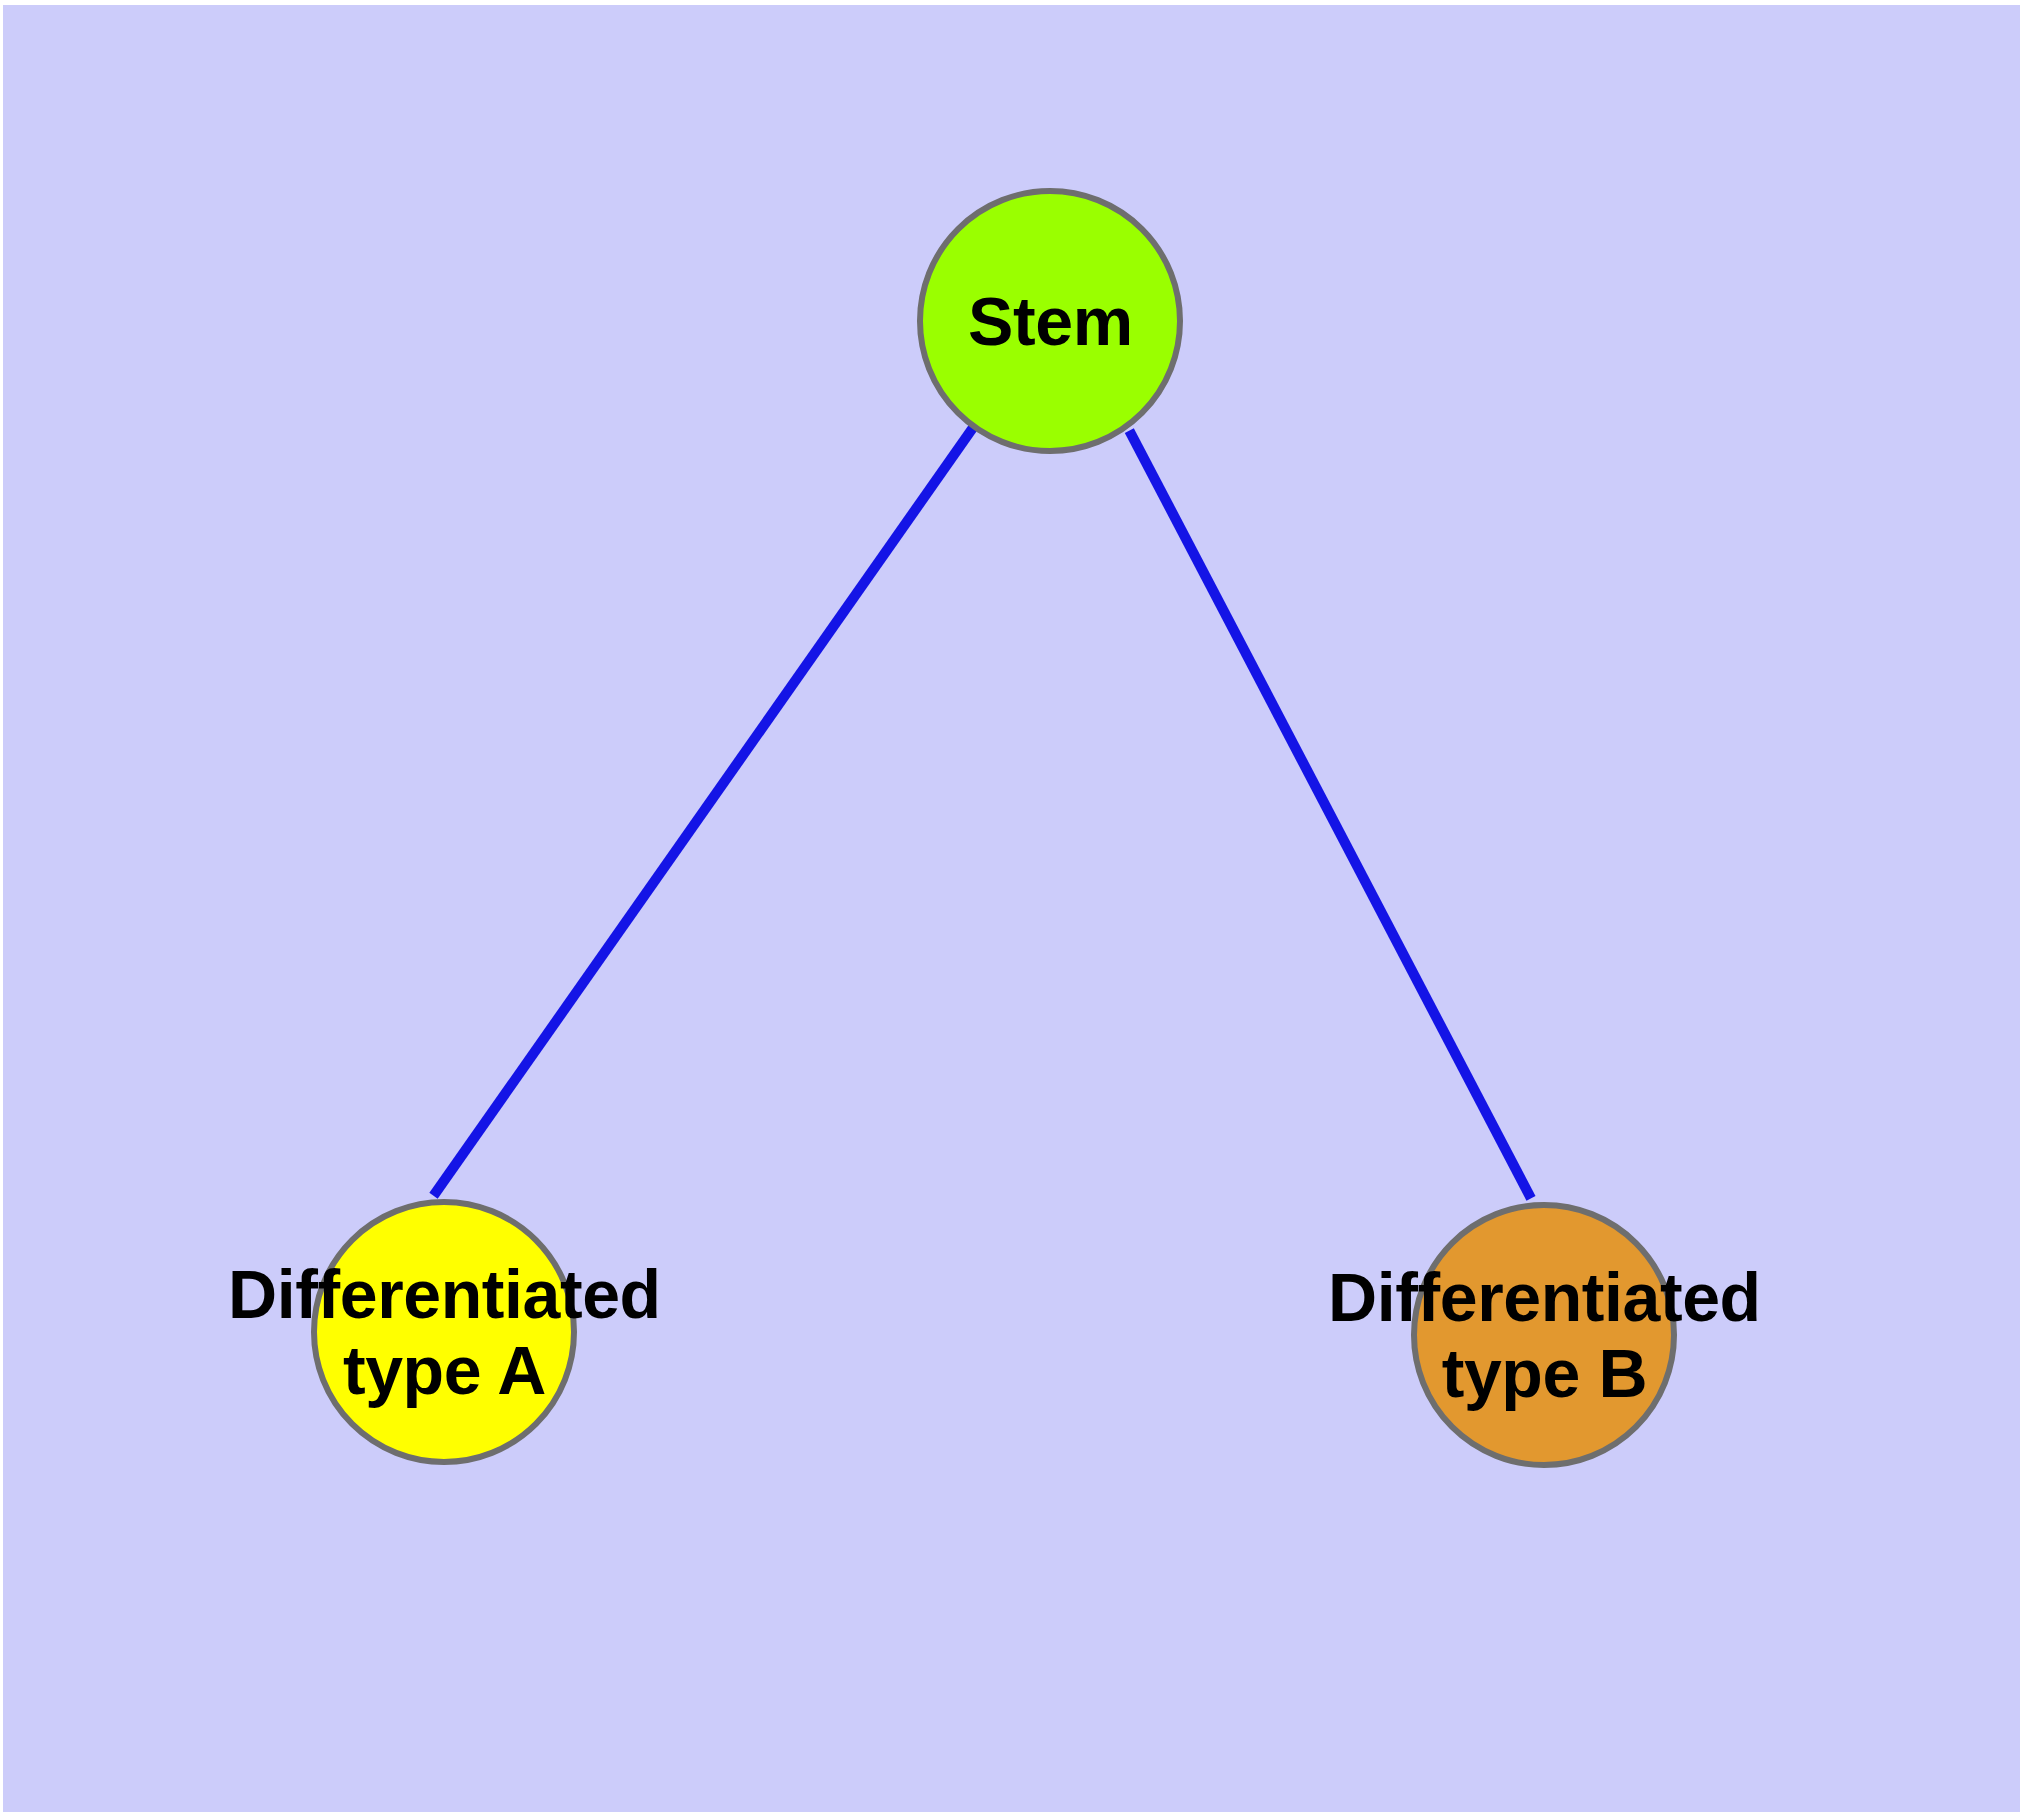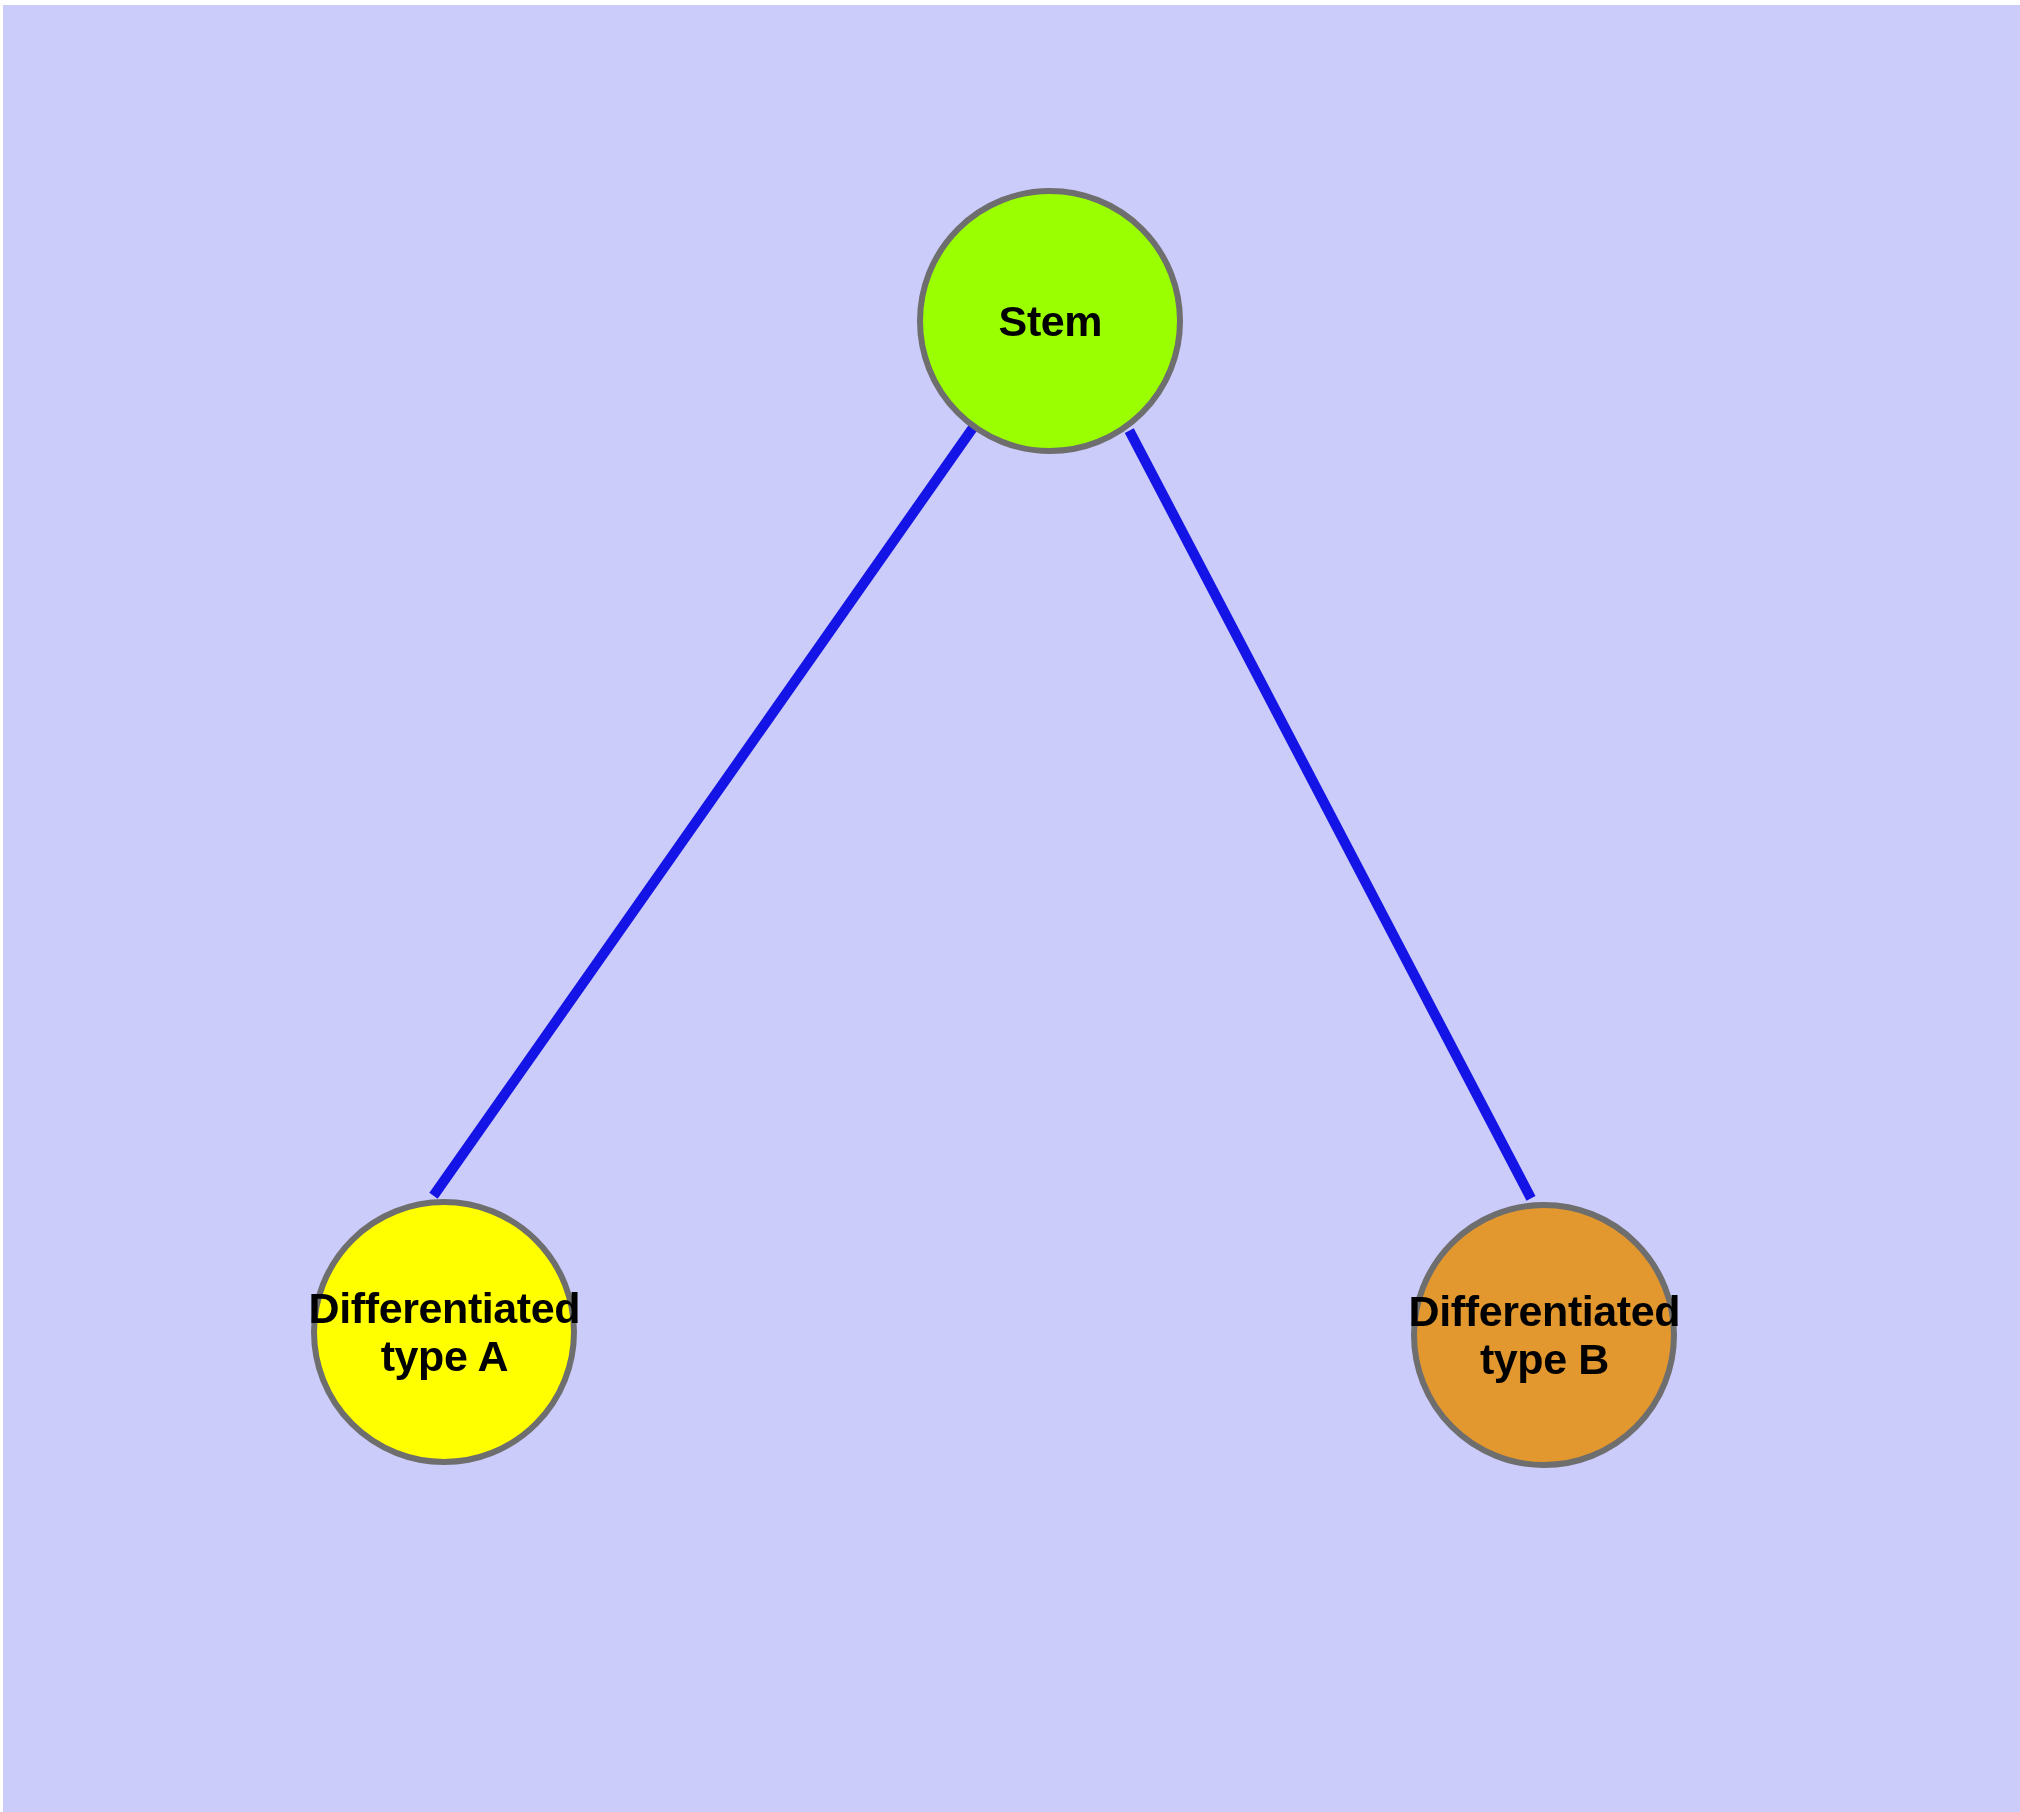--- a/index.html
+++ b/index.html
@@ -53,21 +53,21 @@
   .node-label {
     position: absolute;
     left: 50%;
     top: 50%;
     transform: translate(-50%, -50%);
     white-space: pre;
     text-align: center;
     color: #000000;
     font-family: "Liberation Sans", sans-serif;
     font-weight: bold;
-    font-size: 43px;
+    font-size: 68px;
     line-height: 1.12;
     letter-spacing: -0.4px;
     pointer-events: none;
   }
 
   #node-stem {
     left: 914px;
     top: 183px;
     width: 266px;
     height: 266px;

